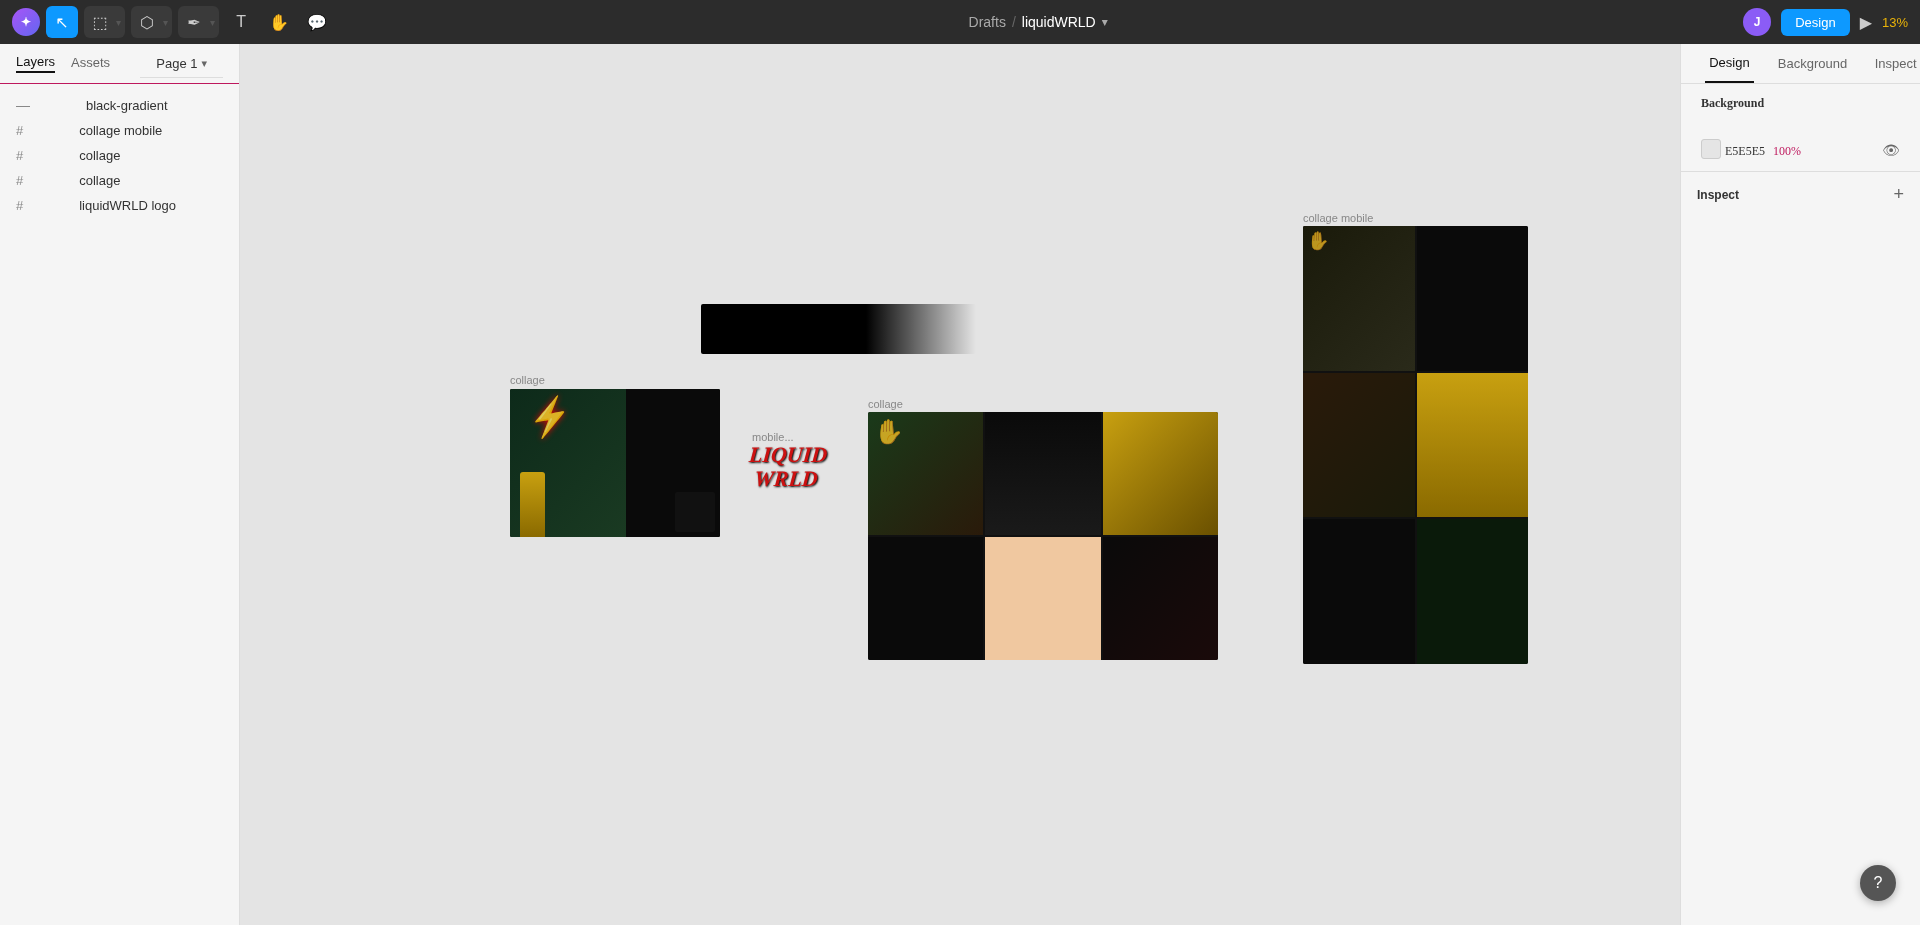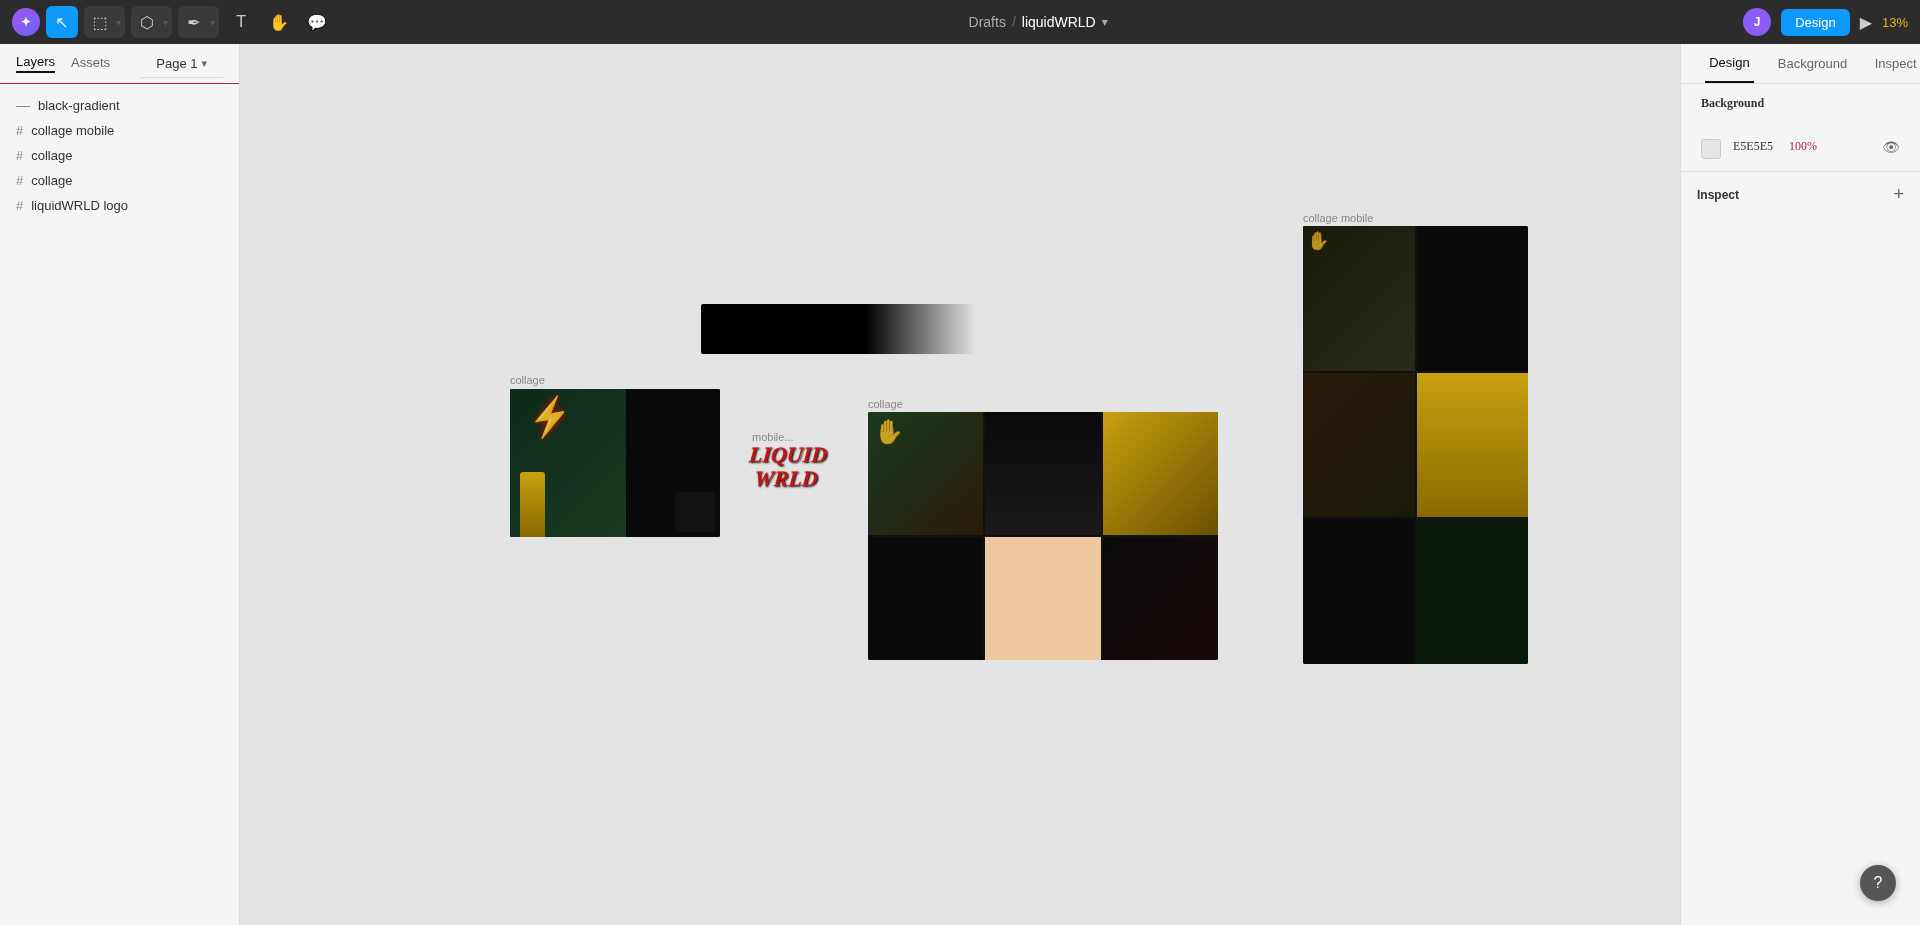--- a/index.html
+++ b/index.html
@@ -82,21 +82,21 @@
       border-bottom: 1px solid #ddd;
       font-size: 13px; color: #333; cursor: pointer;
     }
     .page-selector .chevron { font-size: 11px; color: #666; }
 
     .layer-list { padding: 8px 0; overflow-y: auto; flex: 1; }
     .layer-item {
       display: flex; align-items: center; gap: 8px;
       padding: 5px 16px; cursor: pointer; font-size: 13px; color: #333;
     }
-    .layer-item .layer-name { flex: 1; overflow: hidden; text-overflow: ellipsis; white-space: nowrap; }
+    .layer-item .layer-name { flex: 1; overflow: hidden; text-overflow: ellipsis; white-space: nowrap; margin-left: 48px; }
     .layer-minus { font-size: 14px; color: #888; }
     .layer-hash { font-size: 13px; color: #888; }
 
     
     .canvas-area {
       flex: 1; background: #e4e4e4; position: relative; overflow: hidden;
     }
 
     
     .canvas-label {
@@ -186,21 +186,21 @@
     }
     .right-tab {
       flex: 1; text-align: center; font-size: 13px; color: #666;
       cursor: pointer; height: 100%; display: flex; align-items: center; justify-content: center; margin-left: 24px;
     }
     .right-tab.active { color: #111; border-bottom: 2px solid #111; }
 
     .right-section { padding: 12px 20px; border-bottom: 1px solid #ddd; font-family: Liberation Serif, serif; }
     .section-title { font-size: 12px; font-weight: 600; color: #333; margin-bottom: 10px; }
     .bg-row {
-      display: flex; align-items: flex-start; gap: 12px; margin-top: 28px;
+      display: flex; align-items: flex-end; gap: 4px; margin-top: 28px;
     }
     .bg-swatch {
       width: 20px; height: 20px; border-radius: 3px; border: 1px solid #ccc;
       background: #e5e5e5; flex-shrink: 0;
     }
     .bg-hex { font-size: 12px; color: #333; }
     .bg-opacity { font-size: 12px; color: #be185d; margin-left: 4px; }
     .eye-icon { margin-left: auto; color: #666; font-size: 14px; cursor: pointer; }
 
     .export-row {

